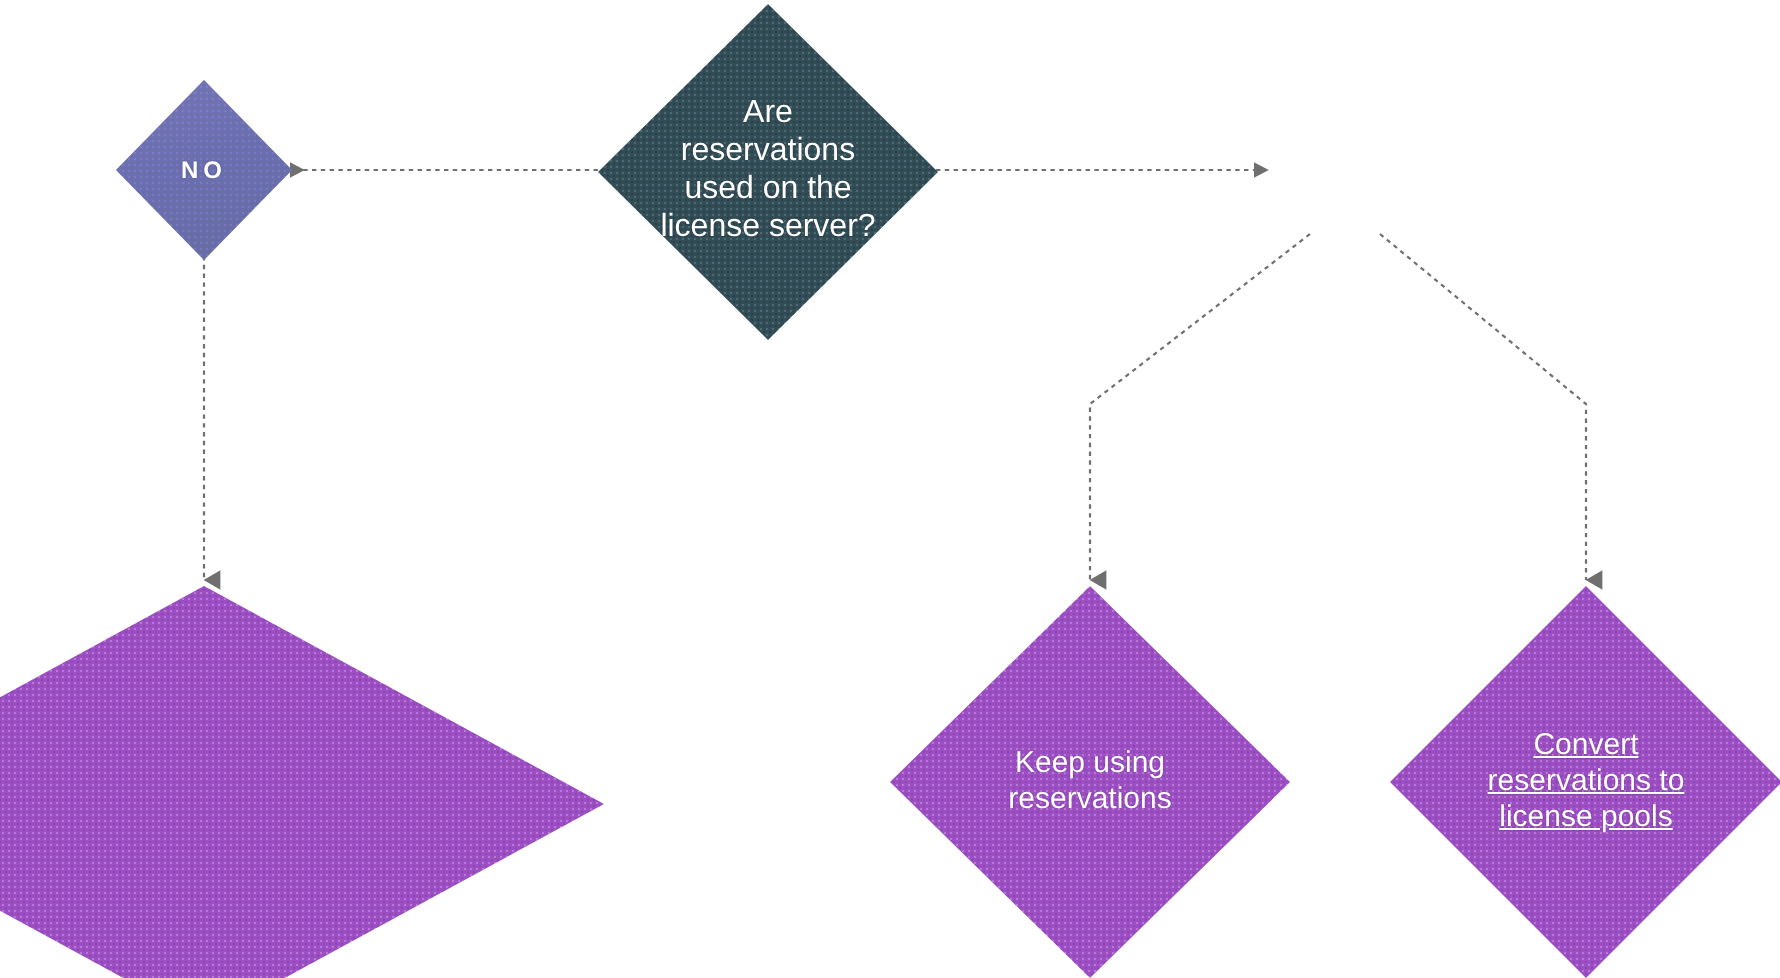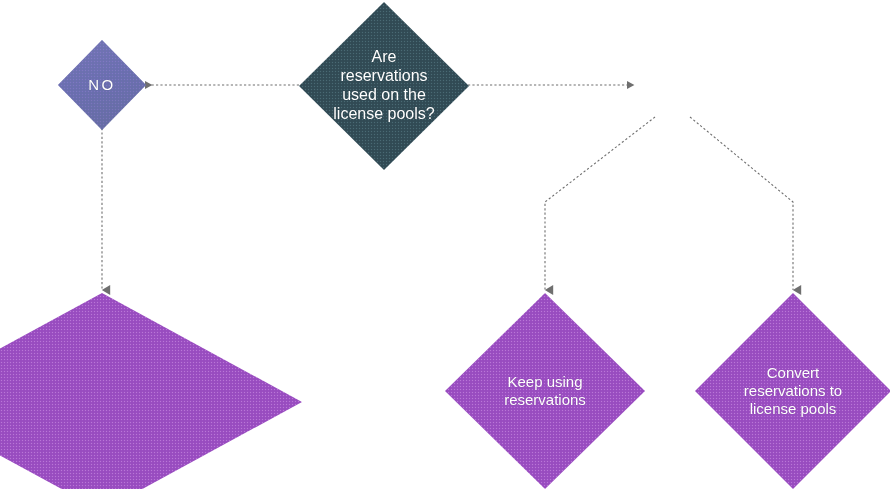--- a/index.html
+++ b/index.html
@@ -50,22 +50,22 @@
     color: #ffffff;
     text-shadow: 0 0 1px rgba(0,0,0,0.25);
   }
   
   .node-question .label {
     font-size: 16px;
     width: 66%;
   }
   
   .node-branch .label {
-    font-size: 15px;
-    font-weight: normal;
+    font-size: 12px;
+    font-weight: bold;
     letter-spacing: 2.5px;
   }
   
   .node-outcome .label {
     font-size: 15px;
     width: 70%;
   }
 </style>
 </head>
 <body>
@@ -113,21 +113,21 @@
 
     <path d="M 655,117 L 545,202 L 545,290" fill="none" stroke="#6f6f6f" stroke-width="1.1" stroke-dasharray="2.2 2.2" marker-end="url(#arrD)"></path>
 
     <path d="M 690,117 L 793,202 L 793,290" fill="none" stroke="#6f6f6f" stroke-width="1.1" stroke-dasharray="2.2 2.2" marker-end="url(#arrD)"></path>
   </svg>
 
   <div class="node node-question" style="left:299px; top:2px; width:170px; height:168px;">
     <svg class="shape" viewBox="0 0 170 168" preserveAspectRatio="none">
       <polygon points="85,0 170,84 85,168 0,84" fill="url(#dotsDark)"></polygon>
     </svg>
-    <div class="label">Are reservations used on the license pools?</div>
+    <div class="label">Are reservations used on the license server?</div>
   </div>
 
   <div class="node node-branch" style="left:58px; top:40px; width:88px; height:90px;">
     <svg class="shape" viewBox="0 0 88 90" preserveAspectRatio="none">
       <polygon points="44,0 88,45 44,90 0,45" fill="url(#gradBlue)"></polygon>
       <polygon points="44,0 88,45 44,90 0,45" fill="url(#dotsBlue)" opacity="0.5"></polygon>
     </svg>
     <div class="label">NO</div>
   </div>
 
@@ -138,20 +138,20 @@
     </svg>
   </div>
 
   <div class="node node-outcome" style="left:445px; top:293px; width:200px; height:196px;">
     <svg class="shape" viewBox="0 0 200 196" preserveAspectRatio="none">
       <polygon points="100,0 200,98 100,196 0,98" fill="url(#dotsPurple)"></polygon>
     </svg>
     <div class="label" style="width:62%;">Keep using reservations</div>
   </div>
 
-  <div class="node node-outcome" style="left:695px; top:293px; width:196px; height:196px;">
+  <div class="node node-outcome" style="left:695px; top:293px; width:196px; height:196px;text-decoration:underline;">
     <svg class="shape" viewBox="0 0 196 196" preserveAspectRatio="none">
       <polygon points="98,0 196,98 98,196 0,98" fill="url(#dotsPurple)"></polygon>
     </svg>
     <div class="label" style="width:62%;">Convert reservations to license pools</div>
   </div>
 
 </div>
 
 </body></html>

